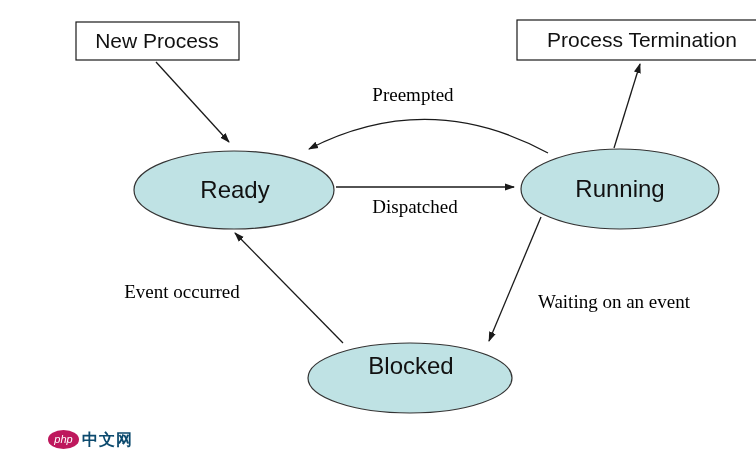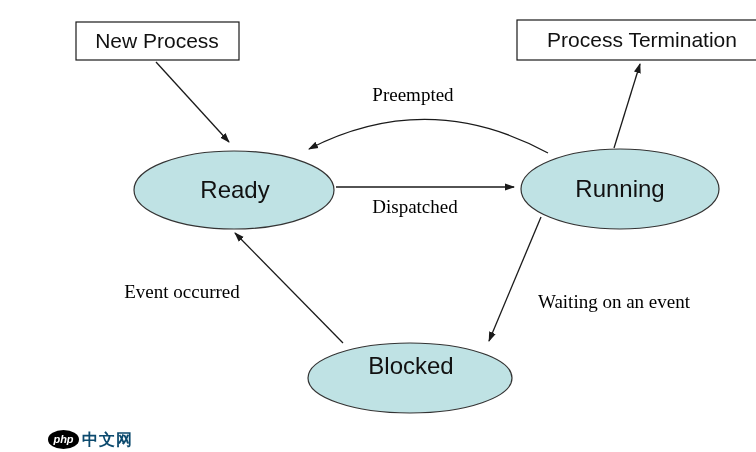--- a/index.html
+++ b/index.html
@@ -29,25 +29,25 @@
     position: absolute;
     left: 4px;
     top: 430px;
     display: flex;
     align-items: center;
     gap: 3px;
   }
   .wm-oval {
     width: 31px;
     height: 19px;
-    background: #000000;
+    background: #be185d;
     border-radius: 50%;
     color: #ffffff;
     font-size: 11px;
-    font-weight: bold;
+    font-weight: normal;
     font-style: italic;
     display: flex;
     align-items: center;
     justify-content: center;
     line-height: 1;
   }
   .wm-site {
     font-size: 16px;
     font-weight: bold;
     color: #0c4a6e;

